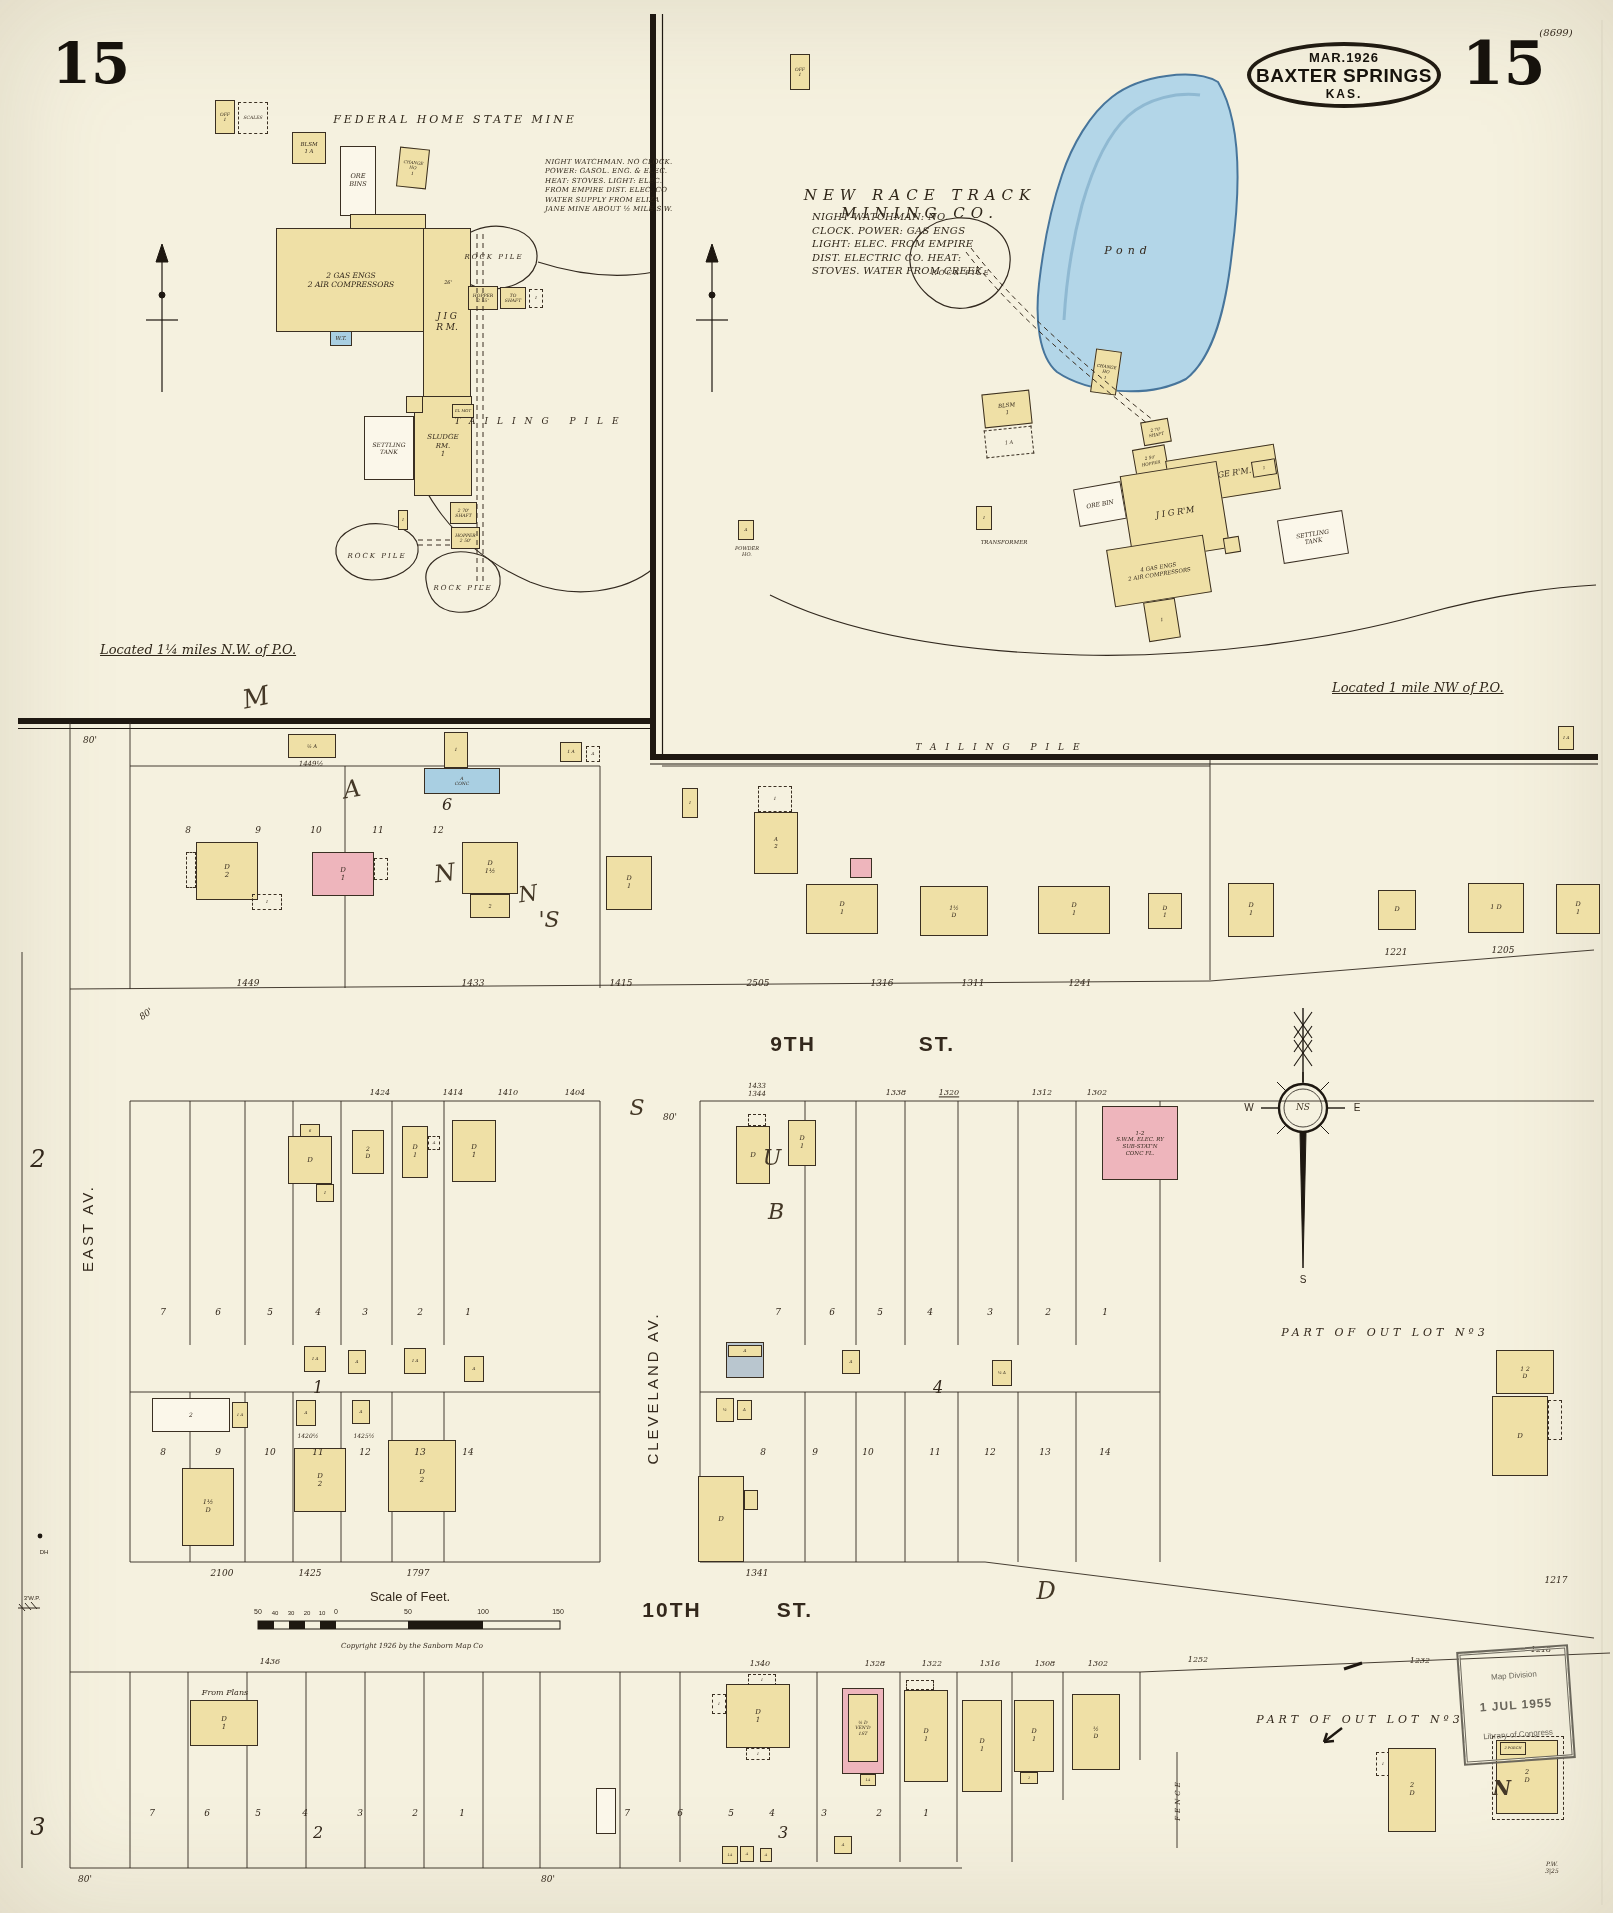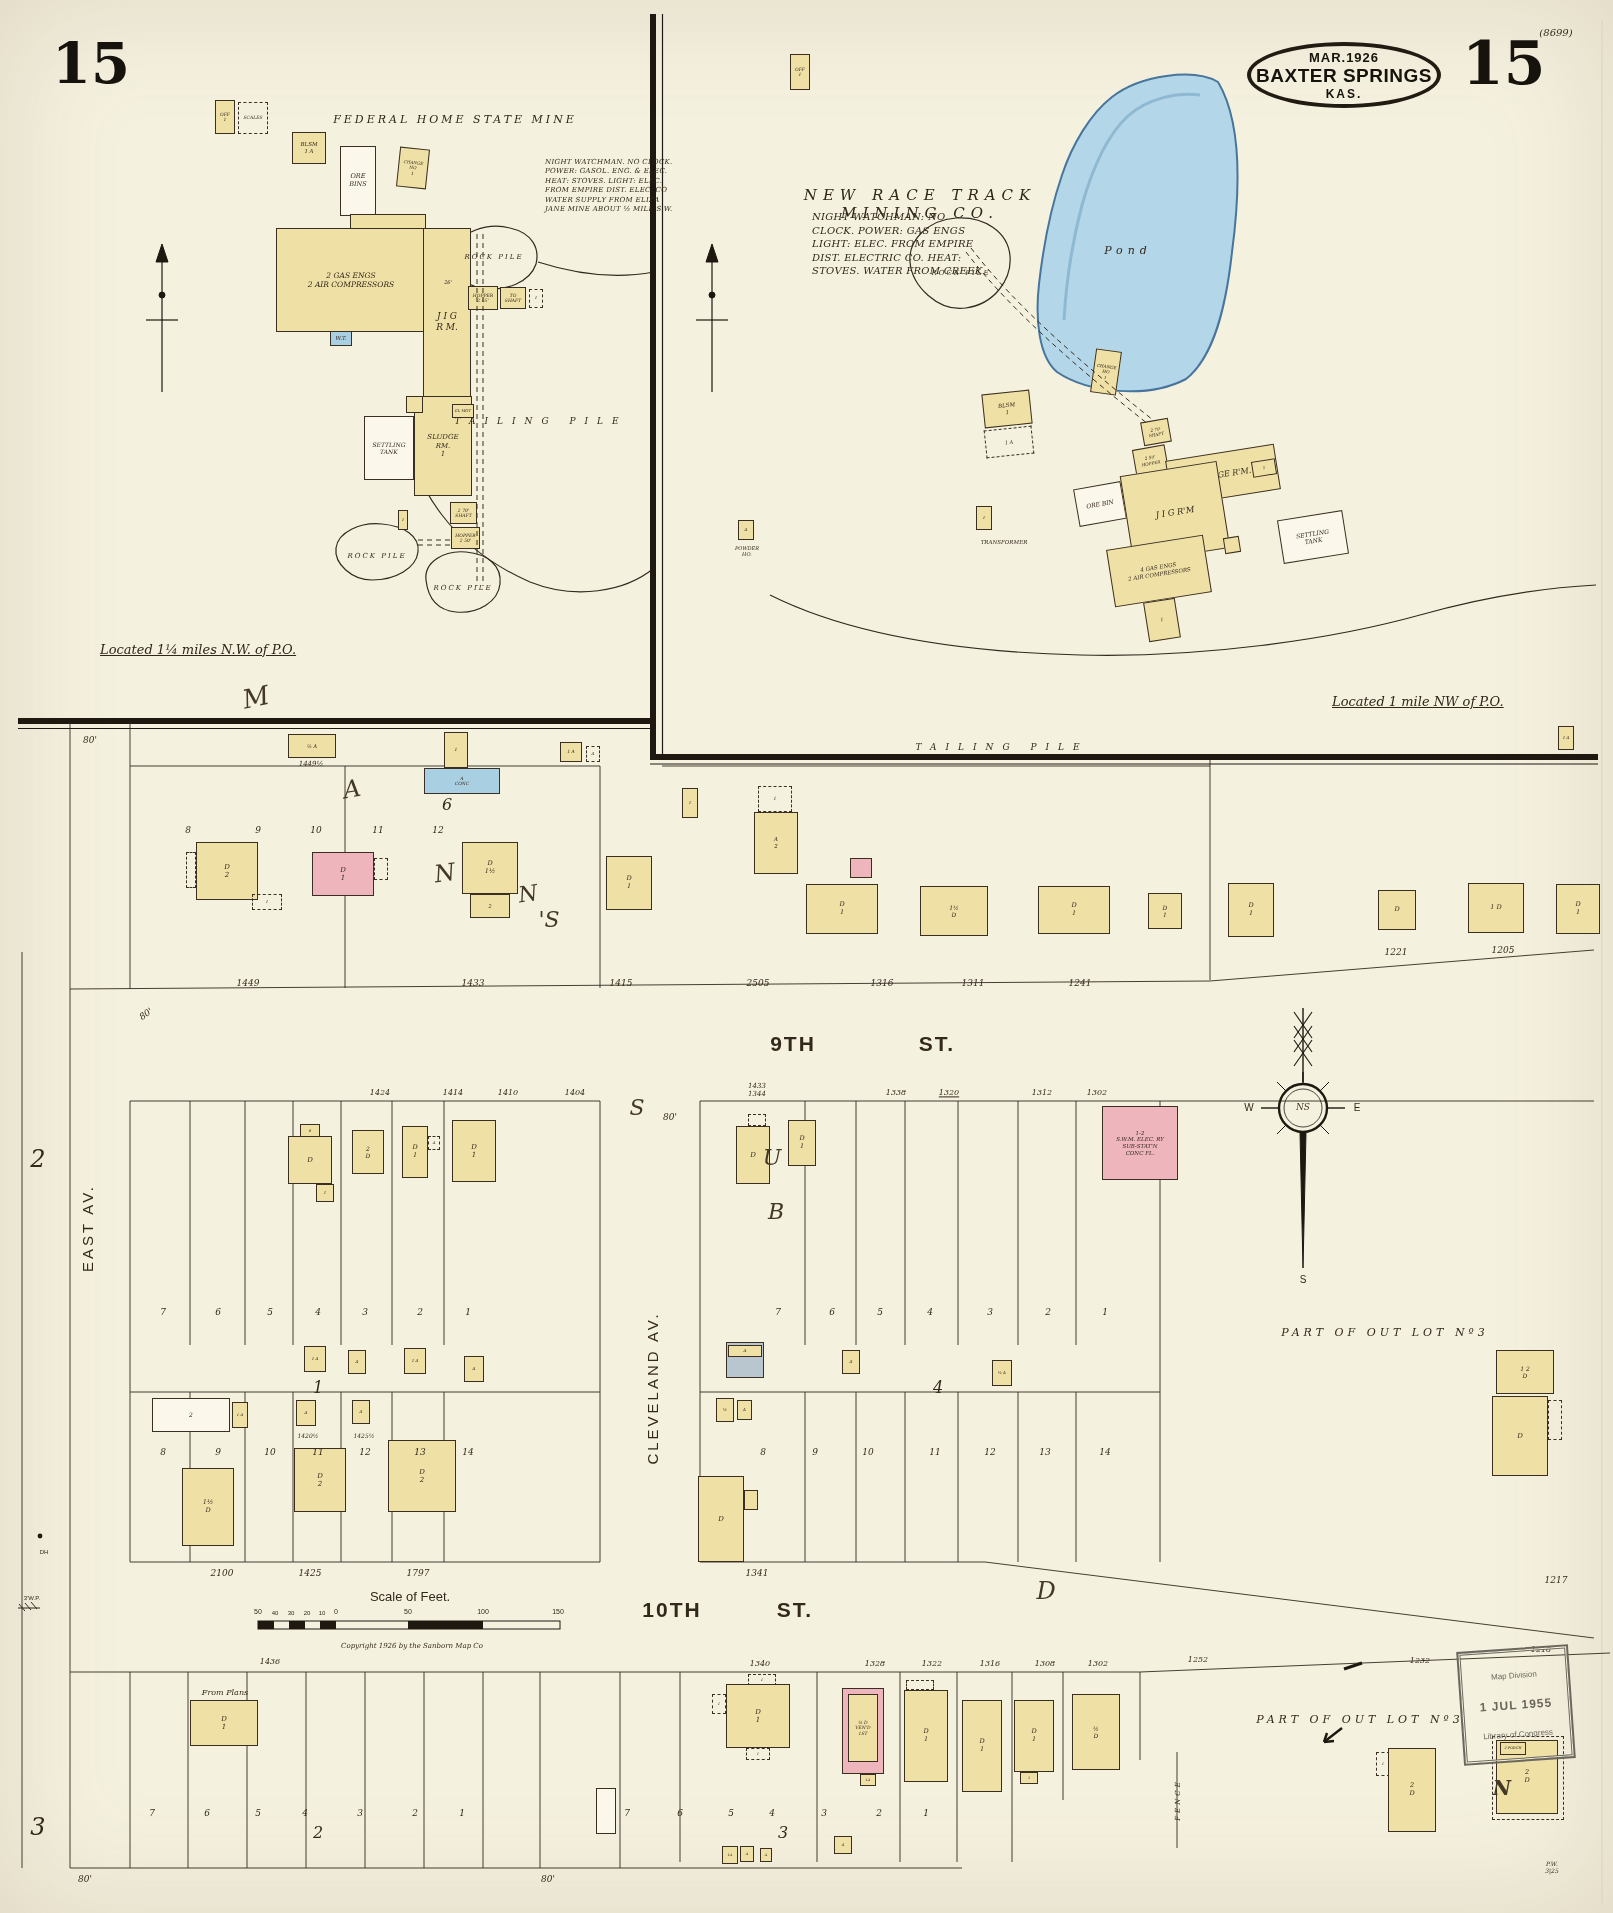--- a/index.html
+++ b/index.html
@@ -478,21 +478,21 @@
 WATER SUPPLY FROM ELIZA
 JANE MINE ABOUT ½ MILE S.W.</div>
   <div class="tpl located" style="left:100px;top:642px;">Located 1¼ miles N.W. of P.O.</div>
 
   <div class="tpl ptitle" style="left:760px;top:186px;width:320px;">NEW RACE TRACK MINING CO.</div>
   <div class="tpl pnotes" style="left:812px;top:210px;width:180px;font-size:10px;">NIGHT WATCHMAN: NO.
 CLOCK. POWER: GAS ENGS
 LIGHT: ELEC. FROM EMPIRE
 DIST. ELECTRIC CO. HEAT:
 STOVES. WATER FROM CREEK</div>
-  <div class="tpl located" style="left:1332px;top:694px;font-style:italic;">Located 1 mile NW of P.O.</div>
+  <div class="tpl located" style="left:1332px;top:680px;font-style:italic;">Located 1 mile NW of P.O.</div>
 
   <div class="tpl mlabel" style="left:1556px;top:33px;font-size:10px;">(8699)</div>
 
   <div class="tpl" id="stamp" style="left:1460px;top:1648px;width:100px;">
     <div class="s1">Map Division</div>
     <div class="s2">1 JUL 1955</div>
     <div class="s3">Library of Congress</div>
   </div>
 
 </div>

